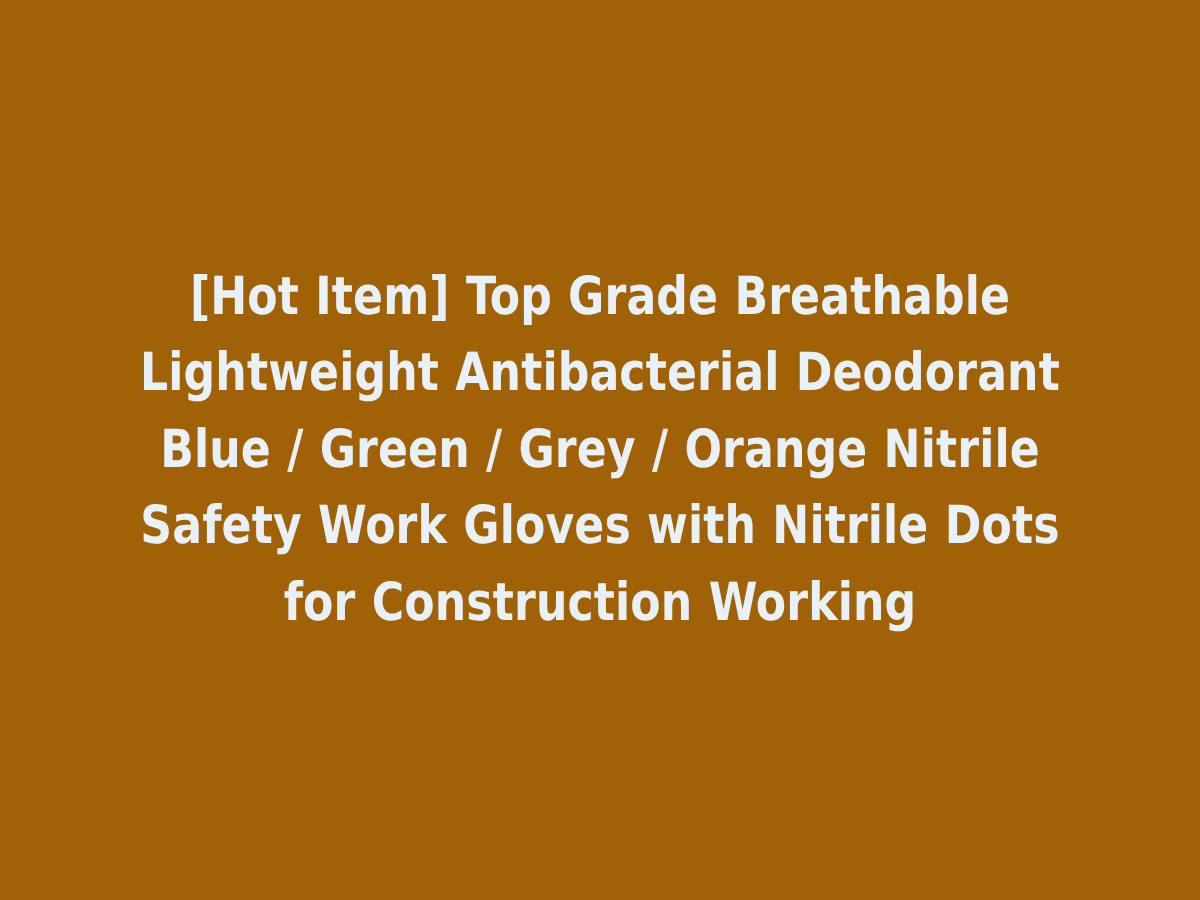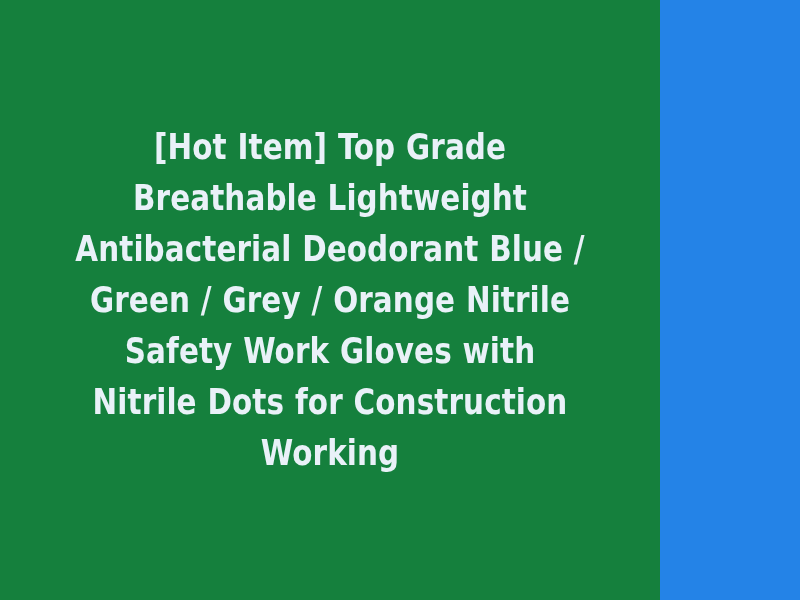--- a/index.html
+++ b/index.html
@@ -11,23 +11,23 @@
   body {
     width: 800px;
     height: 600px;
     overflow: hidden;
     background: #2483e7;
     font-family: "DejaVu Sans", sans-serif;
   }
 
   .placeholder-card {
     box-sizing: border-box;
-    width: 660px;
+    width: 800px;
     height: 600px;
-    background-color: #15803d;
+    background-color: #a16207;
     display: flex;
     align-items: center;
     justify-content: center;
     padding: 0 55px;
   }
 
   .title-block {
     width: 690px;
     text-align: center;
   }

